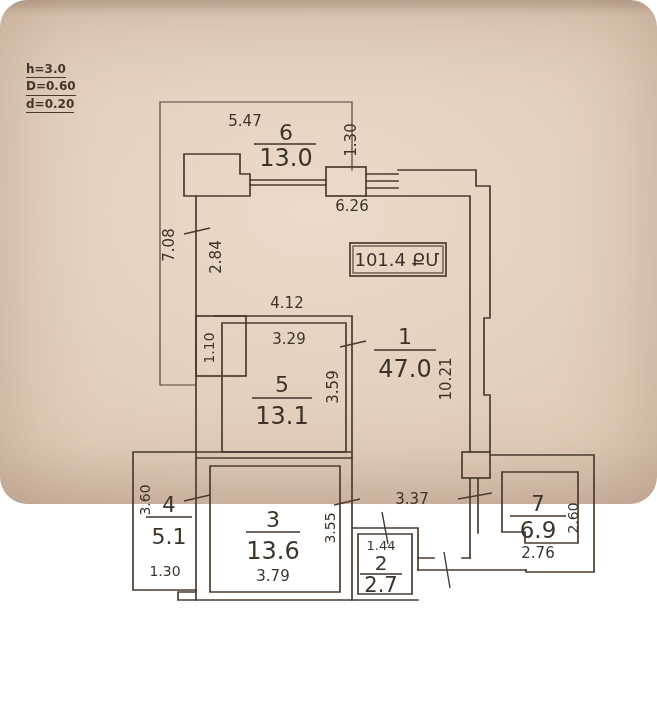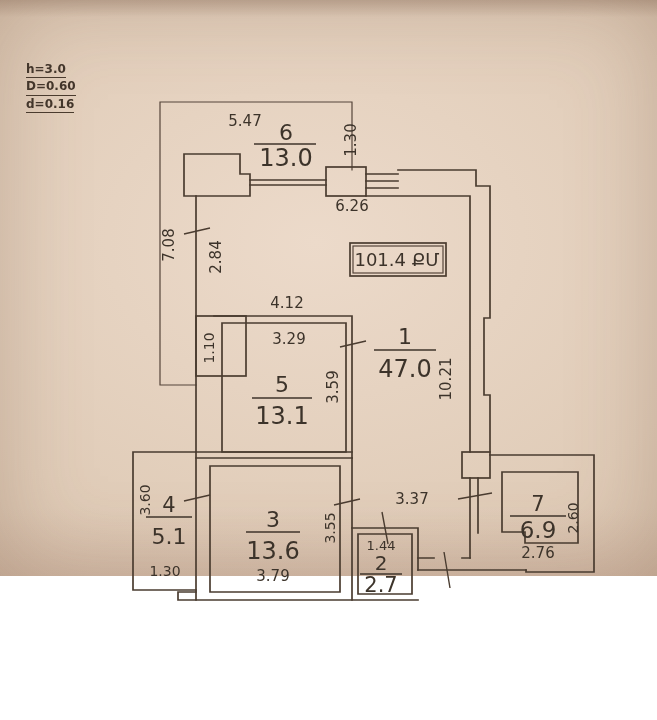--- a/index.html
+++ b/index.html
@@ -1,23 +1,24 @@
 <!DOCTYPE html>
 <html><head>
 <meta charset="utf-8">
 <style>
   html,body{margin:0;padding:0;}
   body{width:657px;height:720px;overflow:hidden;font-family:"DejaVu Sans",sans-serif;}
   .photo{
-    position:relative;width:657px;height:576px;
+    position:relative;width:657px;height:504px;
     background:
       linear-gradient(180deg, rgba(110,78,58,0.28) 0%, rgba(110,78,58,0) 3%),
       linear-gradient(0deg, rgba(150,100,90,0.10) 0%, rgba(150,100,90,0) 12%),
       radial-gradient(140% 120% at 48% 42%, #ecdaca 0%, #e0ccb8 45%, #d5bea8 72%, #c2a68e 100%);
     box-shadow: inset 0 0 90px rgba(115,82,60,0.28);
+    border-radius: 27px;
   }
   .legend{
     position:absolute;left:26px;top:62px;color:#43362b;font-size:12px;font-weight:bold;line-height:1.28;
   }
   .legend span{display:inline-block;border-bottom:1.4px solid #4a3b2e;padding-bottom:0px;margin-bottom:1px;}
   svg.plan{position:absolute;left:0;top:0;}
   .w{fill:none;stroke:#4a3c30;stroke-width:1.7;stroke-linecap:square;}
   .thin{fill:none;stroke:#55453a;stroke-width:1.2;stroke-linecap:square;}
   .frac{stroke:#3f352b;stroke-width:1.4;}
   .tick{stroke:#4a3c30;stroke-width:1.4;}
@@ -28,21 +29,21 @@
   .area{font-size:24px;}
 </style>
 </head>
 <body>
 
 <div class="photo">
 
   <div class="legend">
     <span>h=3.0</span><br>
     <span>D=0.60</span><br>
-    <span>d=0.16</span>
+    <span>d=0.20</span>
   </div>
 
   <svg class="plan" width="657" height="720" viewBox="0 0 657 720">
 
     <path class="thin" d="M352,170 L352,102 L160,102 L160,385 L196,385"></path>
 
     <path class="w" d="M184,154 H240 V174 H250 V196 H184 Z"></path>
 
     <path class="w" d="M250,180 H326 M250,185 H326"></path>
 

